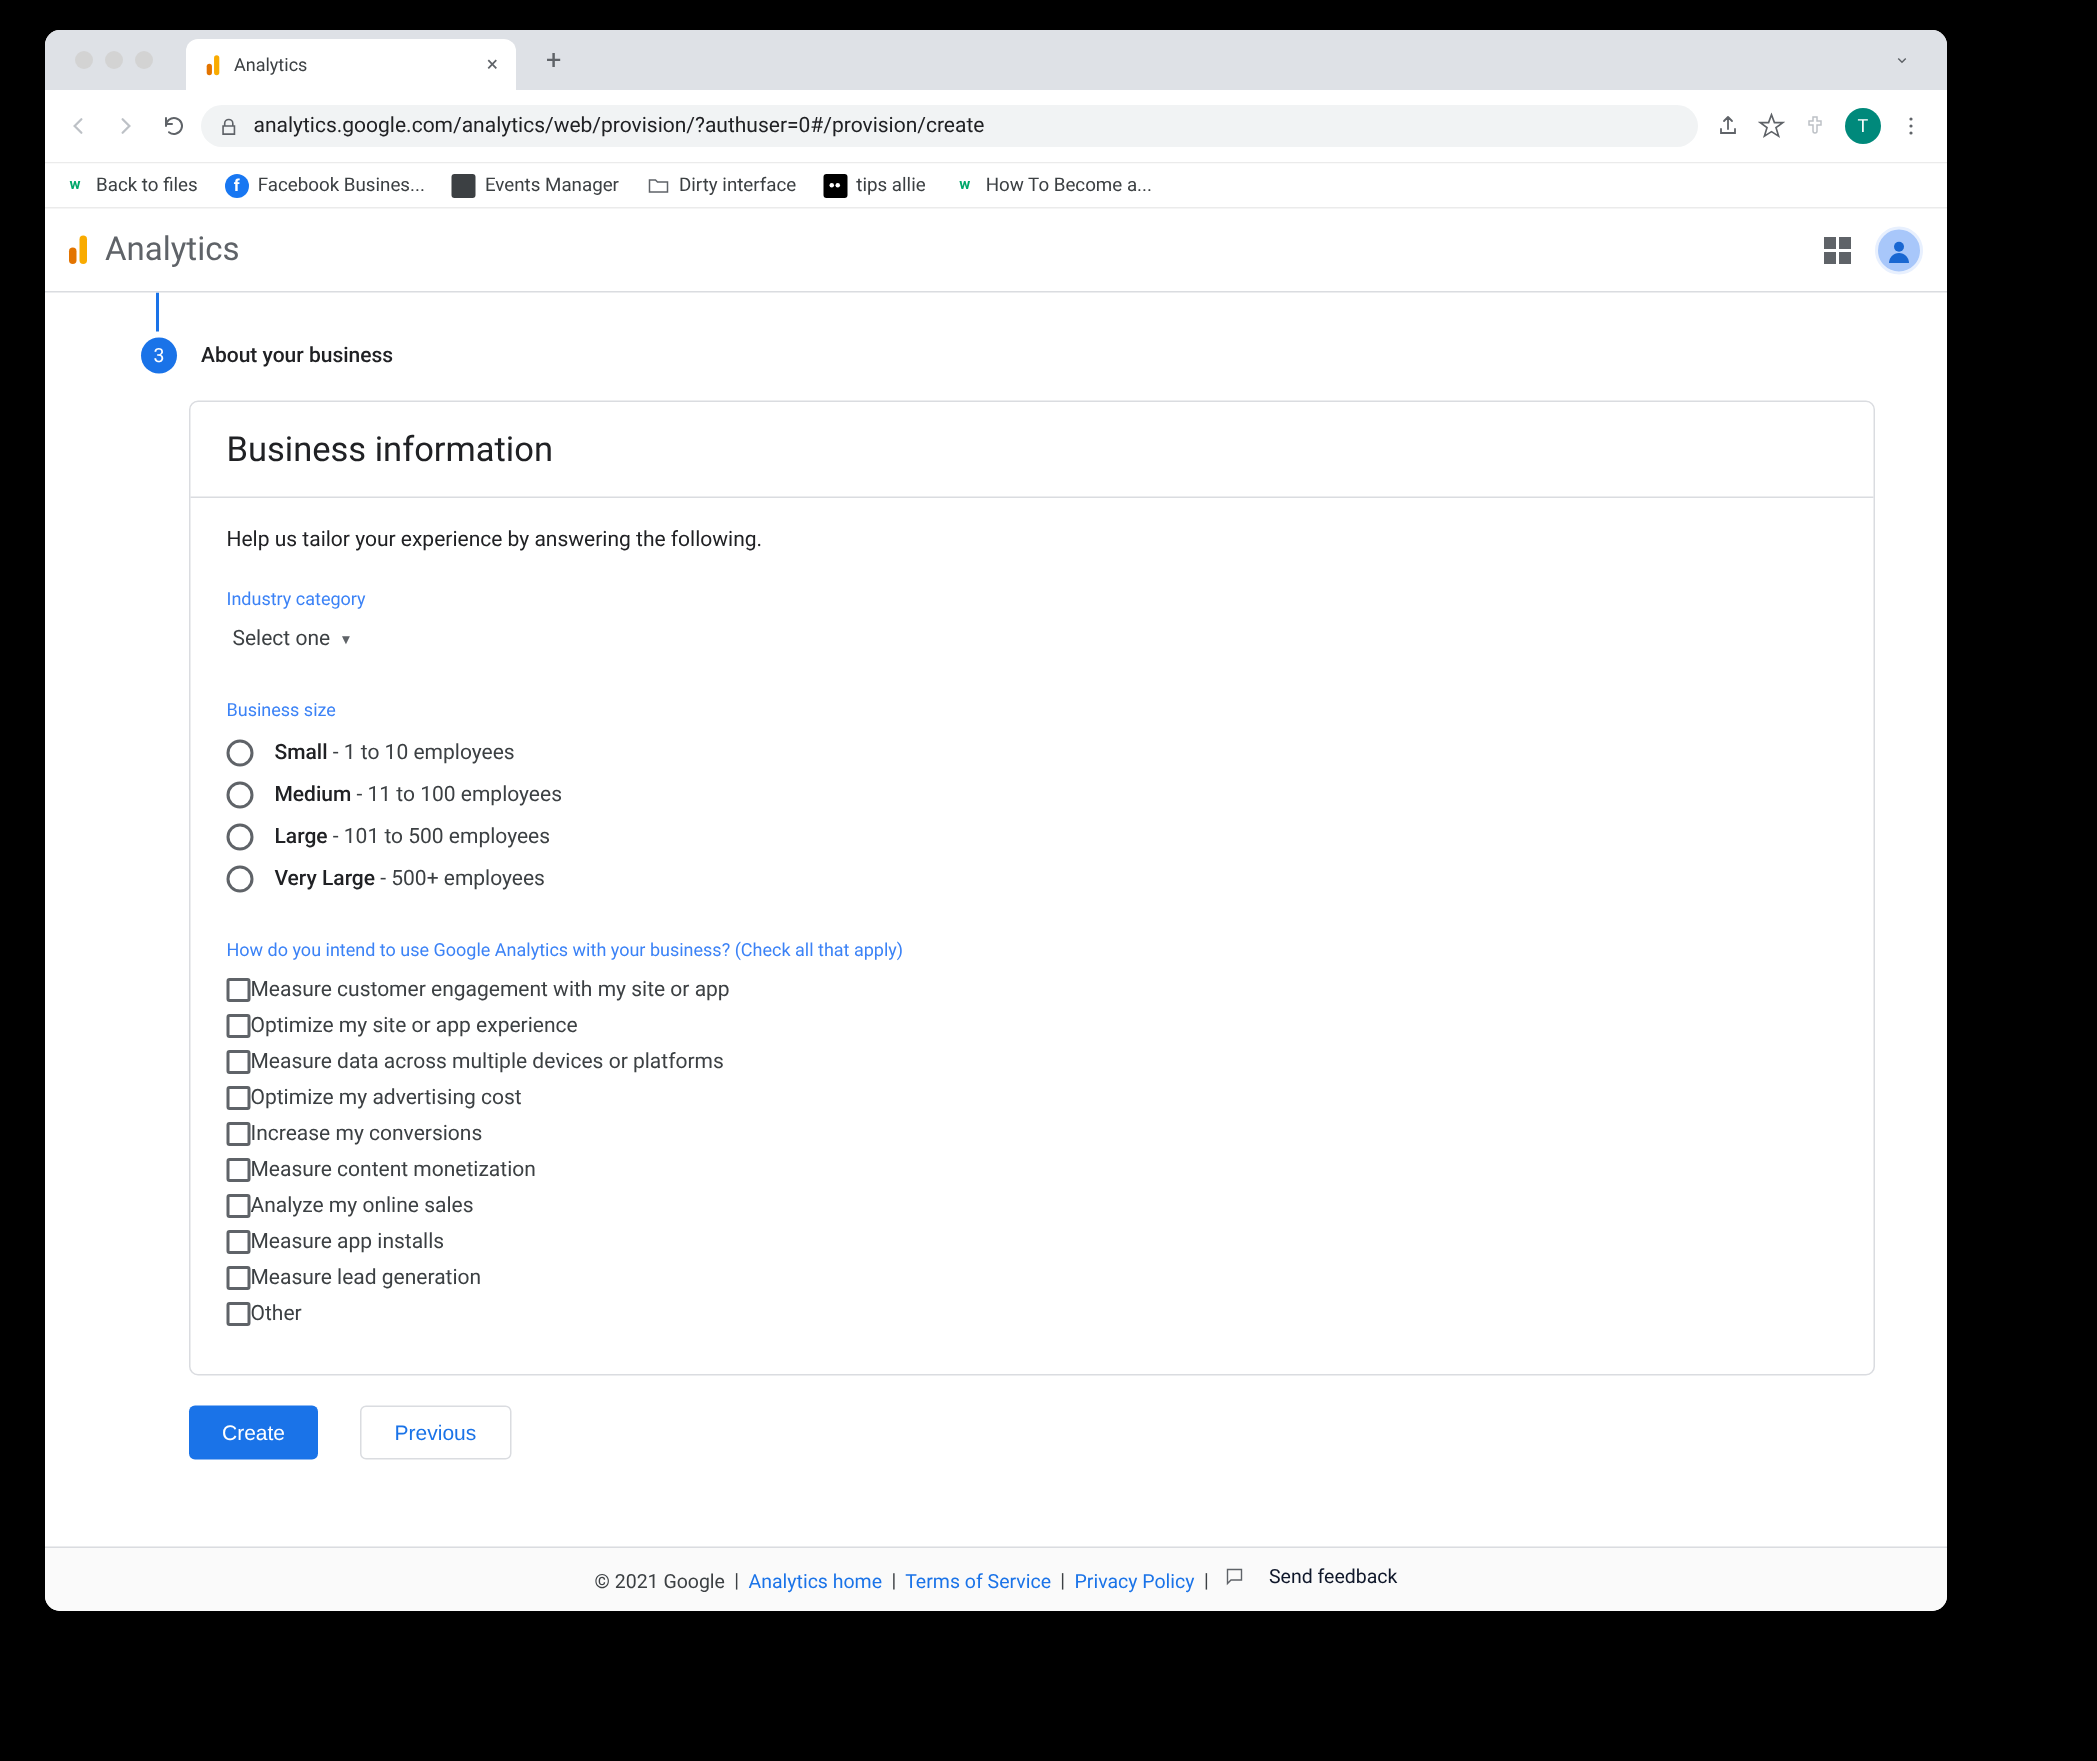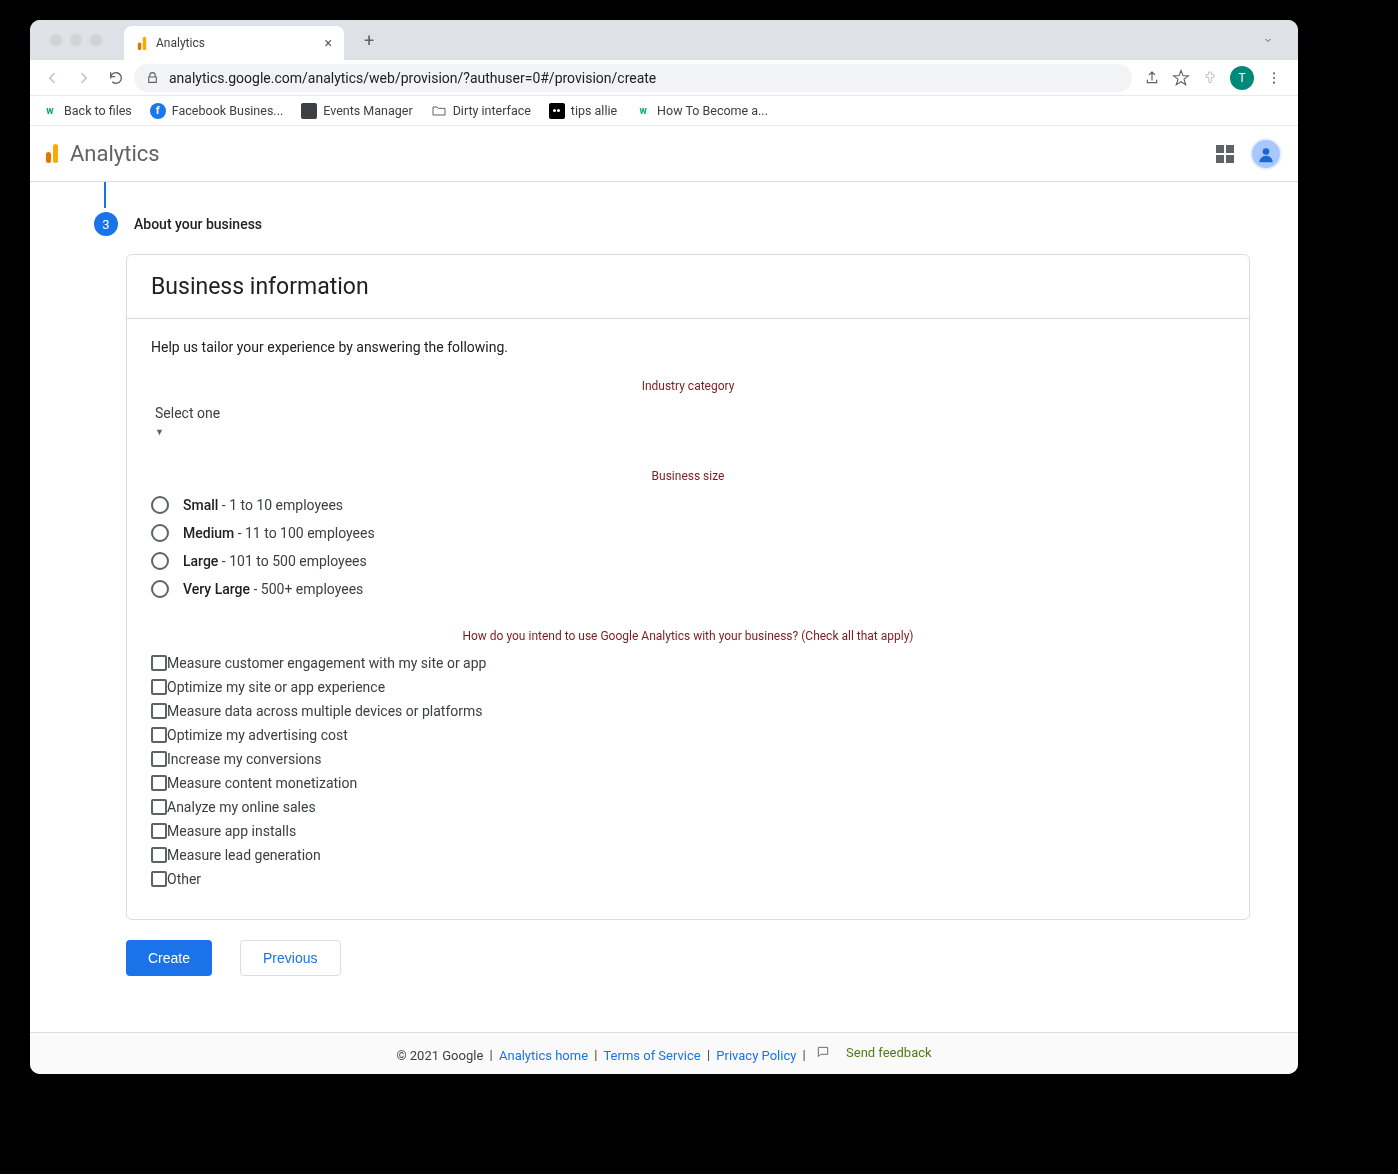--- a/index.html
+++ b/index.html
@@ -51,21 +51,21 @@
   width: 220px;
   font-size: 12px;
   color: #3c4043;
   position: relative;
   gap:8px;
 }
 .tab-close { margin-left: auto; color:#5f6368; cursor:pointer; font-size:14px; }
 .newtab { margin-left: 12px; align-self:center; color:#5f6368; font-size:18px; cursor:pointer; padding:4px 8px;}
 .tabbar-right { margin-left:auto; align-self:center; padding-right:16px; color:#5f6368;}
 .addressbar {
-  height: 36px;
+  height: 49px;
   background: #fff;
   display: flex;
   align-items: center;
   padding: 0 8px;
   gap: 4px;
   border-bottom: 1px solid #ebebeb;
 }
 .nav-btn {
   width: 28px;
   height: 28px;
@@ -159,24 +159,24 @@
   margin: 0 48px 20px 60px;
 }
 .card-header {
   padding:18px 24px;
   font-size:23px;
   color:#202124;
   border-bottom:1px solid #dadce0;
 }
 .card-body { padding:20px 24px 28px 24px; }
 .intro { font-size:14px; color:#202124; margin-bottom:24px; }
-.field-label { font-size:12px; color:#7f1d1d; margin-bottom:6px;text-align:center; }
+.field-label { font-size:12px; color:#3b82f6; margin-bottom:6px; }
 .dropdown {
-  display:flex; align-items:flex-start; gap:6px; padding:6px 4px;
-  font-size:14px; color:#3c4043; cursor:pointer;flex-direction:column;
+  display:flex; align-items:center; gap:6px; padding:6px 4px;
+  font-size:14px; color:#3c4043; cursor:pointer;
 }
 .dropdown-arrow { font-size:9px; color:#5f6368; }
 .radio-group { margin-top: 8px; }
 .radio-item { display:flex; align-items:center; gap:14px; padding:5px 0; cursor:pointer; font-size:14px; color:#3c4043;}
 .radio-circle { width:18px; height:18px; border:2px solid #5f6368; border-radius:50%; flex-shrink:0;}
 .radio-bold { font-weight:500; color:#202124; }
 .section-gap { margin-top:26px; }
 .checkbox-group { margin-top:8px; }
 .checkbox-item { display:flex; align-items:center; padding:4px 0; cursor:pointer; font-size:14px; color:#3c4043;}
 .checkbox-square { width:16px; height:16px; border:2px solid #5f6368; border-radius:2px; flex-shrink:0;}
@@ -192,21 +192,21 @@
 .footer {
   border-top:1px solid #dadce0;
   background:#fafafa;
   padding:12px;
   text-align:center;
   font-size:13px;
   color:#3c4043;
 }
 .footer a { color:#1a73e8; text-decoration:none; }
 .footer .sep { color:#3c4043; margin:0 3px;}
-.feedback { display:inline-flex; align-items:center; gap:16px; margin-left:4px; color:#4d7c0f; cursor:pointer;}
+.feedback { display:inline-flex; align-items:center; gap:16px; margin-left:4px; color:#0f172a; cursor:pointer;}
 svg { display:block; }
 </style>
 </head>
 <body>
 
 <div class="window">
 
   <div class="tabbar">
     <div class="traffic">
       <span></span>

